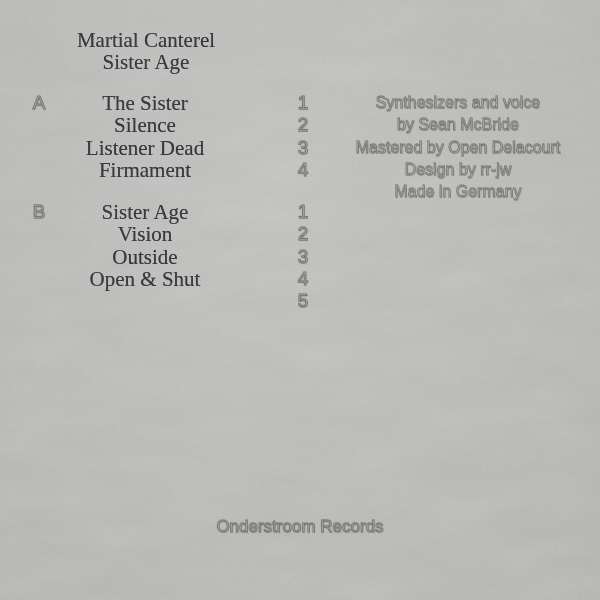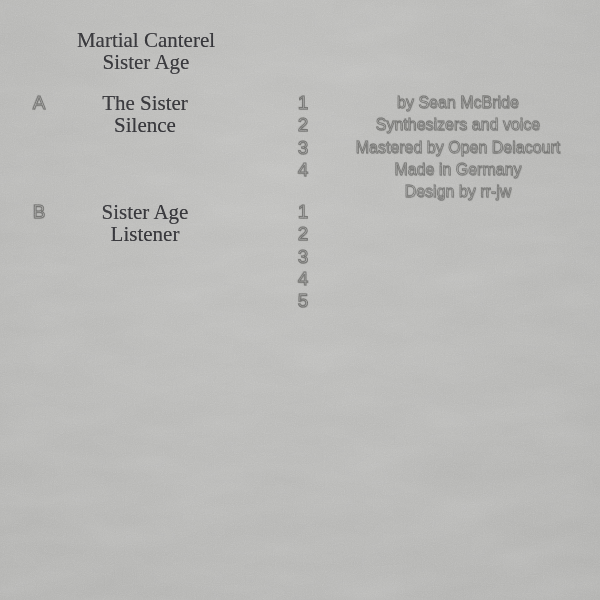--- a/index.html
+++ b/index.html
@@ -63,53 +63,58 @@
     <div class="col title-block">
       <div class="serif">Martial Canterel</div>
       <div class="serif">Sister Age</div>
     </div>
 
     <div class="col side-letter-a emboss emboss-lg">A</div>
 
     <div class="col tracks-a">
       <div class="serif">The Sister</div>
       <div class="serif">Silence</div>
+      <div class="serif">Listener Dead</div>
+      <div class="serif">Firmament</div>
     </div>
 
     <div class="col numbers-a emboss emboss-lg">
       <div>1</div>
       <div>2</div>
       <div>3</div>
       <div>4</div>
     </div>
 
     <div class="col side-letter-b emboss emboss-lg">B</div>
 
     <div class="col tracks-b">
       <div class="serif">Sister Age</div>
-      <div class="serif">Listener</div>
+      <div class="serif">Vision</div>
+      <div class="serif">Outside</div>
+      <div class="serif">Open &amp; Shut</div>
     </div>
 
     <div class="col numbers-b emboss emboss-lg">
       <div>1</div>
       <div>2</div>
       <div>3</div>
       <div>4</div>
       <div>5</div>
     </div>
 
     <div class="col credits emboss emboss-sm">
+      <div>Synthesizers and voice</div>
       <div>by Sean McBride</div>
-      <div>Synthesizers and voice</div>
       <div>Mastered by Open Delacourt</div>
+      <div>Design by rr-jw</div>
       <div>Made in Germany</div>
-      <div>Design by rr-jw</div>
     </div>
 
     <div class="col footer emboss emboss-md">
+      <div>Onderstroom Records</div>
     </div>
 
   </div>
 
   <svg class="texture-svg" width="600" height="600" aria-hidden="true">
     <defs>
       <filter id="grain" x="0" y="0" width="100%" height="100%">
         <feTurbulence type="fractalNoise" baseFrequency="0.9" numOctaves="2" seed="3"></feTurbulence>
         <feColorMatrix type="saturate" values="0"></feColorMatrix>
       </filter>

